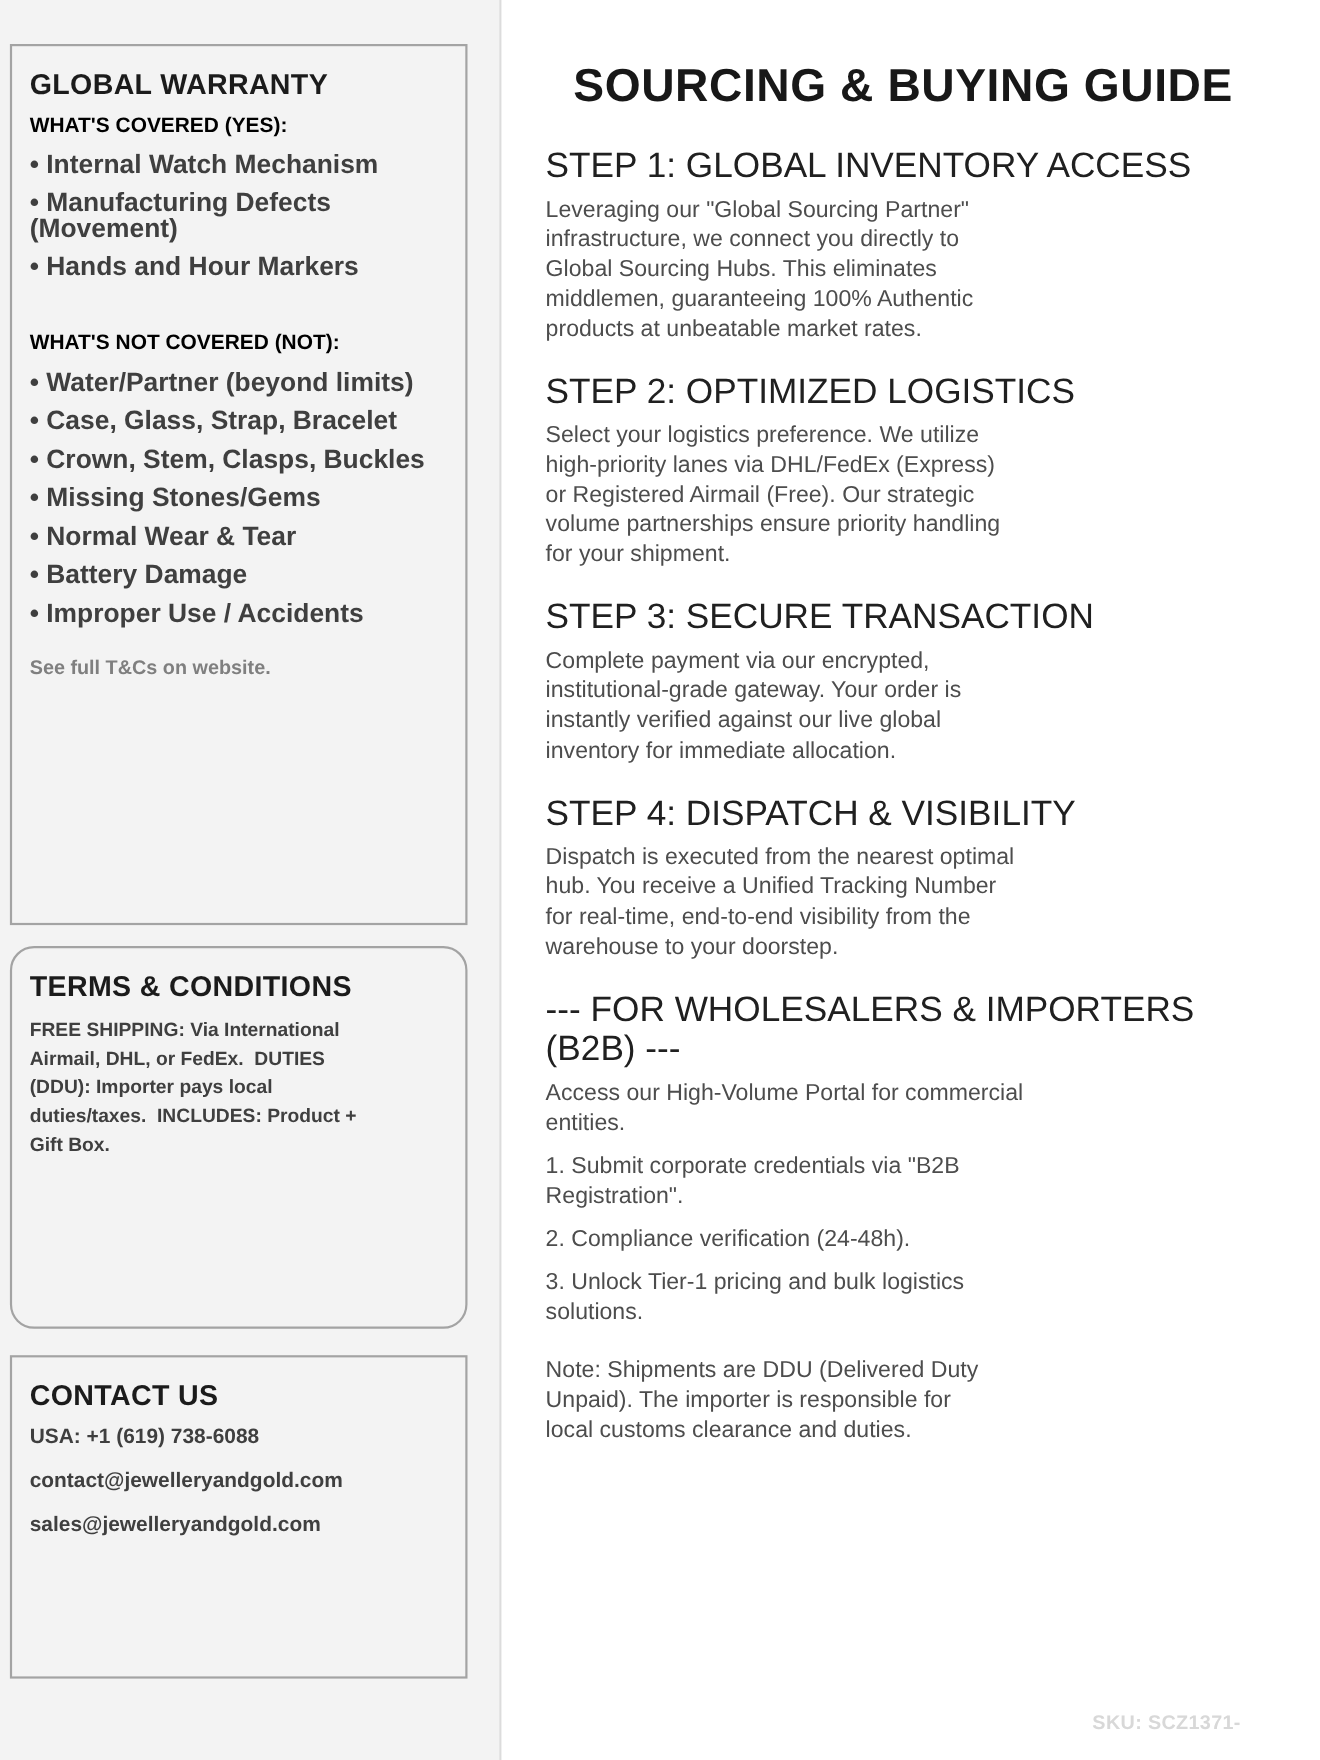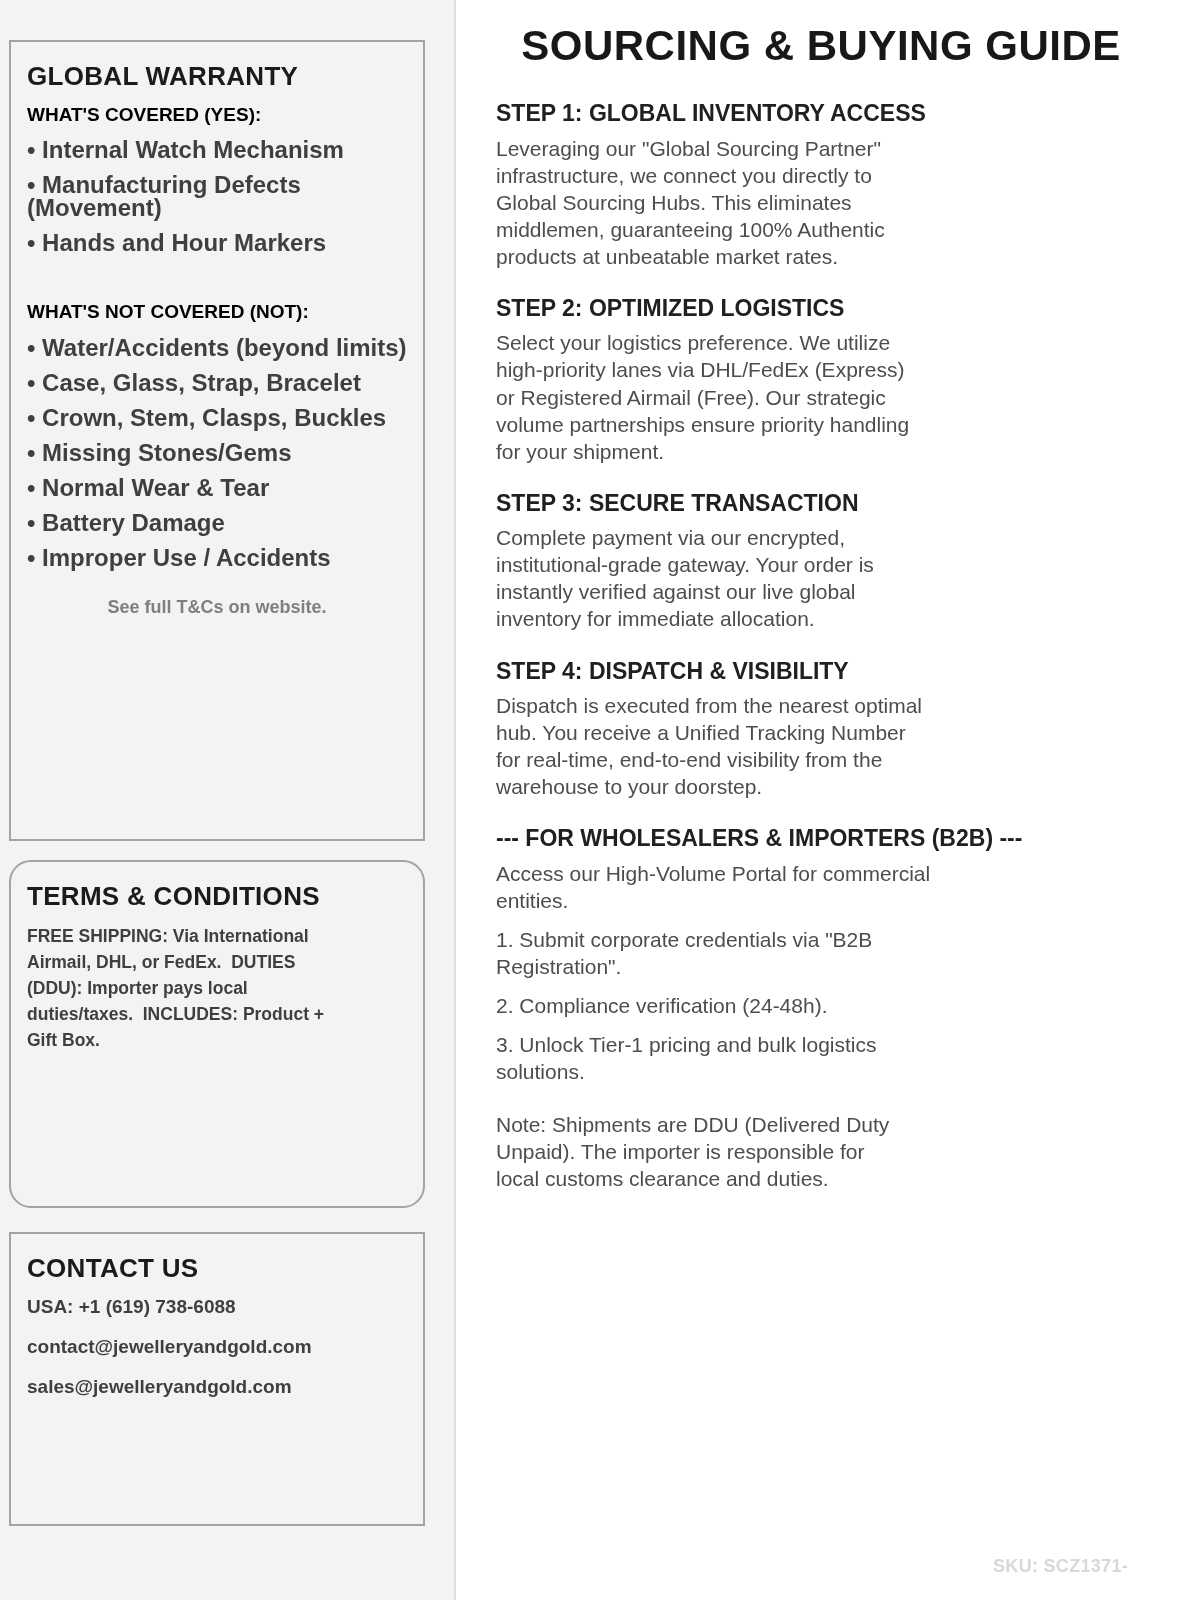--- a/index.html
+++ b/index.html
@@ -42,51 +42,51 @@
     list-style:none;margin:0;padding:0;
   }
   .sbox li{
     font-size:24px;line-height:23px;
     font-weight:700;color:#3f3f3f;
     margin-bottom:12px;
   }
   .sbox li::before{content:"•  ";}
   .footnote{
     margin:28px 0 0 0;
-    font-size:18px;font-weight:700;color:#7f7f7f;text-align:center;
+    font-size:18px;font-weight:700;color:#7f7f7f;
   }
   .terms-body{
     margin:4px 0 0 0;
     font-size:17.5px;line-height:26px;
     font-weight:700;color:#3f3f3f;
     white-space:pre-wrap;
   }
   .contact-box p{
     margin:0 0 16px 0;
     font-size:19px;line-height:24px;
     font-weight:700;color:#3f3f3f;
   }
   
   .main{
     position:absolute;left:456px;top:0;width:744px;height:1600px;
     box-sizing:border-box;
-    padding:24px 54px 0 40px;
+    padding:56px 54px 0 40px;
     background:#ffffff;
   }
   .guide-title{
     margin:0 0 32px 0;
     text-align:center;
     font-size:42px;line-height:1.05;
     font-weight:700;color:#181818;
     letter-spacing:0.5px;
   }
   .step h2, .b2b h2{
     margin:25px 0 8px 0;
-    font-size:23px;line-height:1.15;
-    font-weight:700;color:#202020;
+    font-size:32px;line-height:1.15;
+    font-weight:400;color:#202020;
   }
   .step p, .b2b p{
     margin:0;
     font-size:21px;line-height:1.29;
     color:#4d4d4d;
     white-space:pre-line;
   }
   .b2b p{margin-bottom:12px;}
   .b2b .note{margin-top:26px;}
   .sku{
@@ -105,21 +105,21 @@
     <section class="sbox warranty-box">
       <h1>GLOBAL WARRANTY</h1>
       <h2>WHAT'S COVERED (YES):</h2>
       <ul>
           <li>Internal Watch Mechanism</li>
           <li>Manufacturing Defects (Movement)</li>
           <li>Hands and Hour Markers</li>
         </ul>
       <h2 class="gap">WHAT'S NOT COVERED (NOT):</h2>
       <ul>
-          <li>Water/Accidents (beyond limits)</li>
+          <li>Water/Partner (beyond limits)</li>
           <li>Case, Glass, Strap, Bracelet</li>
           <li>Crown, Stem, Clasps, Buckles</li>
           <li>Missing Stones/Gems</li>
           <li>Normal Wear &amp; Tear</li>
           <li>Battery Damage</li>
           <li>Improper Use / Accidents</li>
         </ul>
       <p class="footnote">See full T&amp;Cs on website.</p>
     </section>
 

